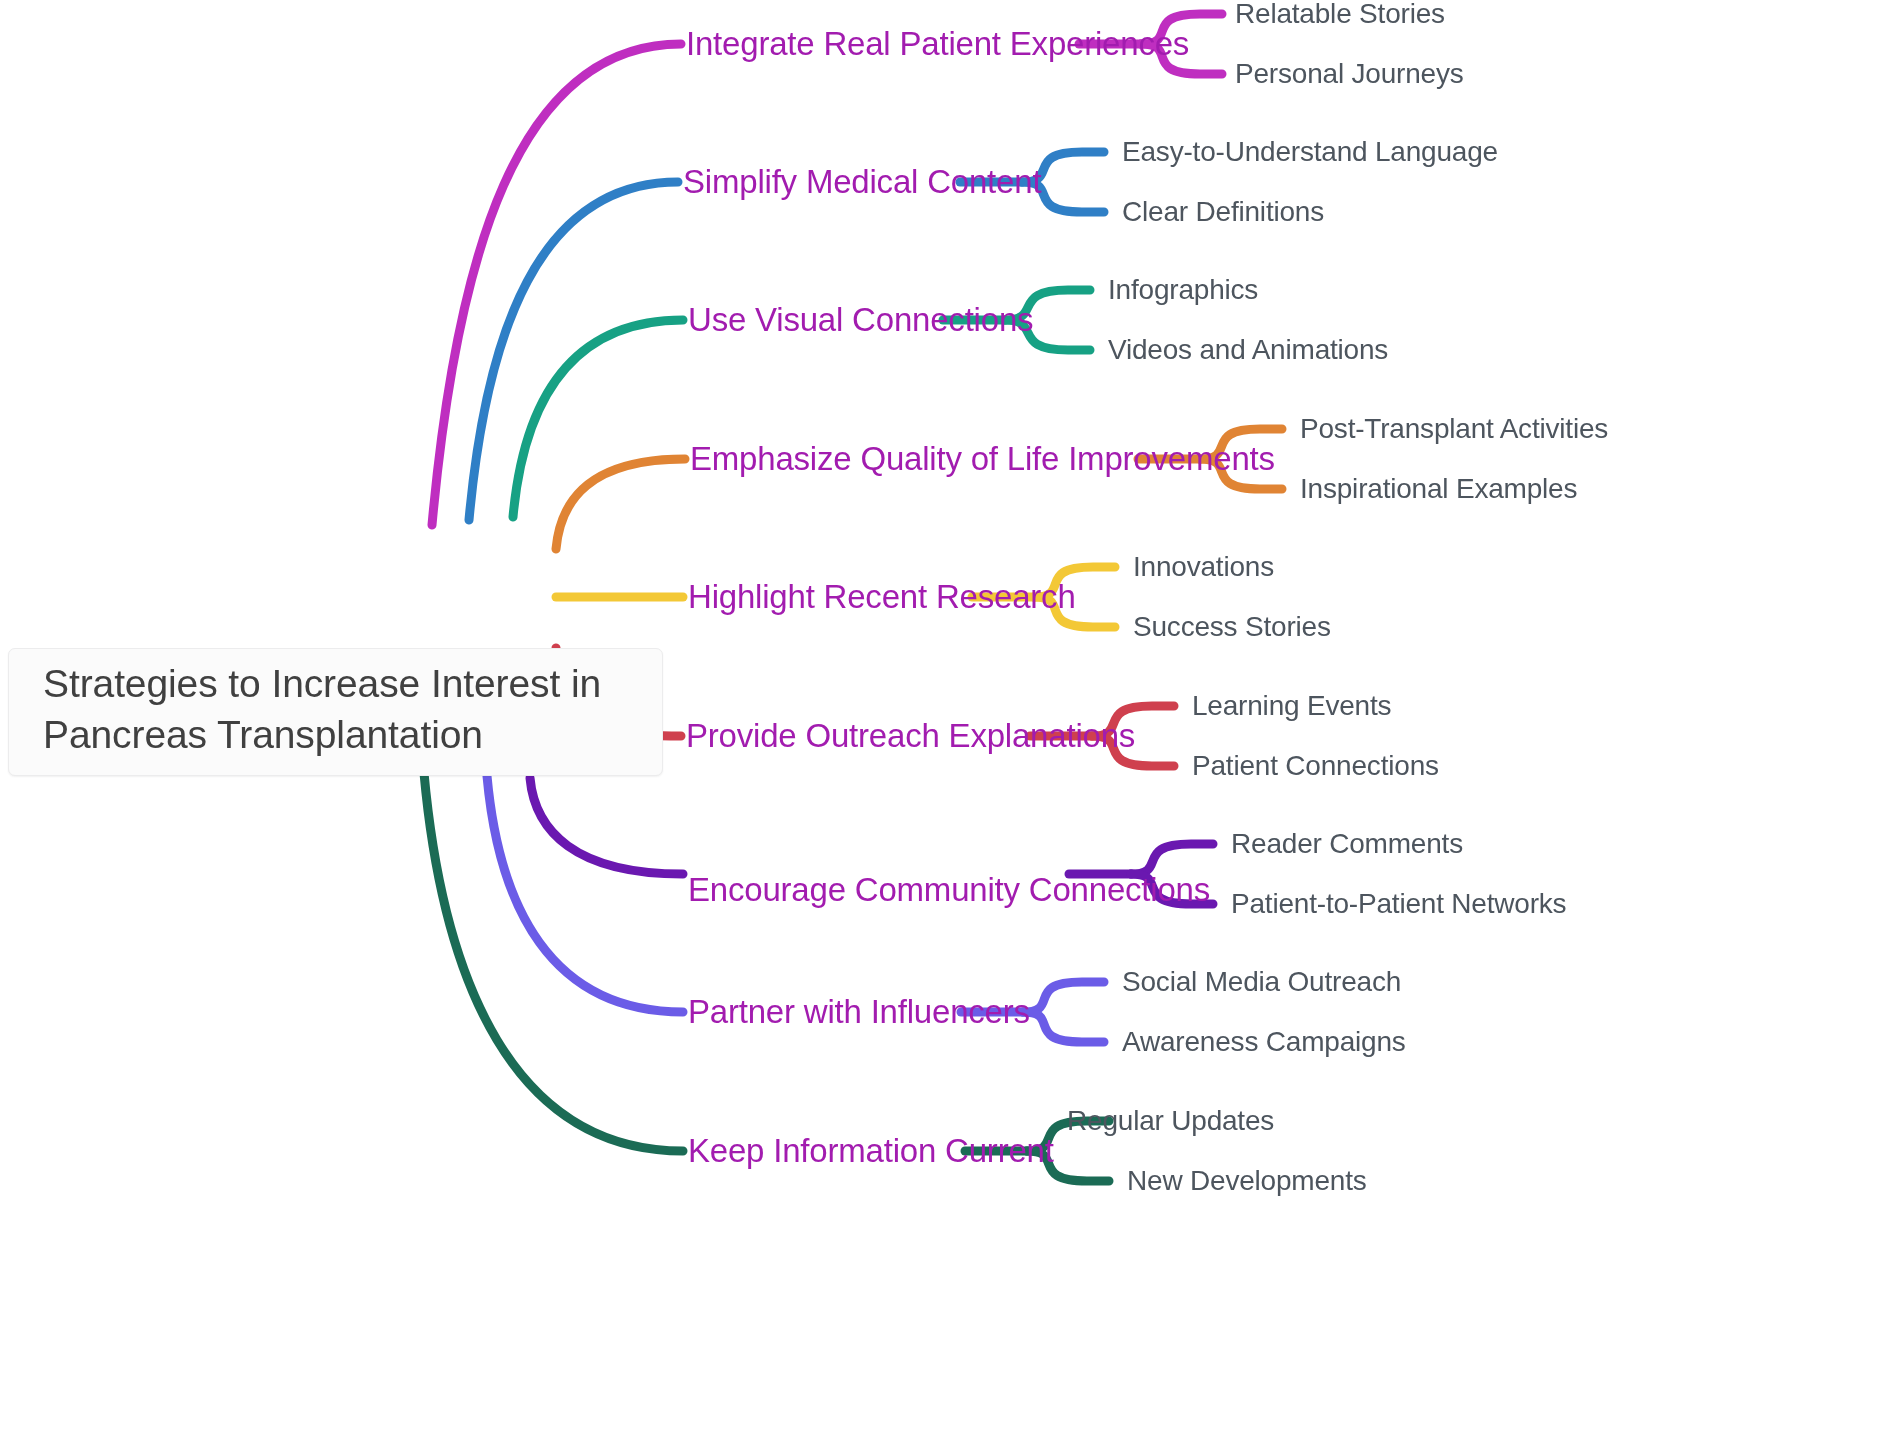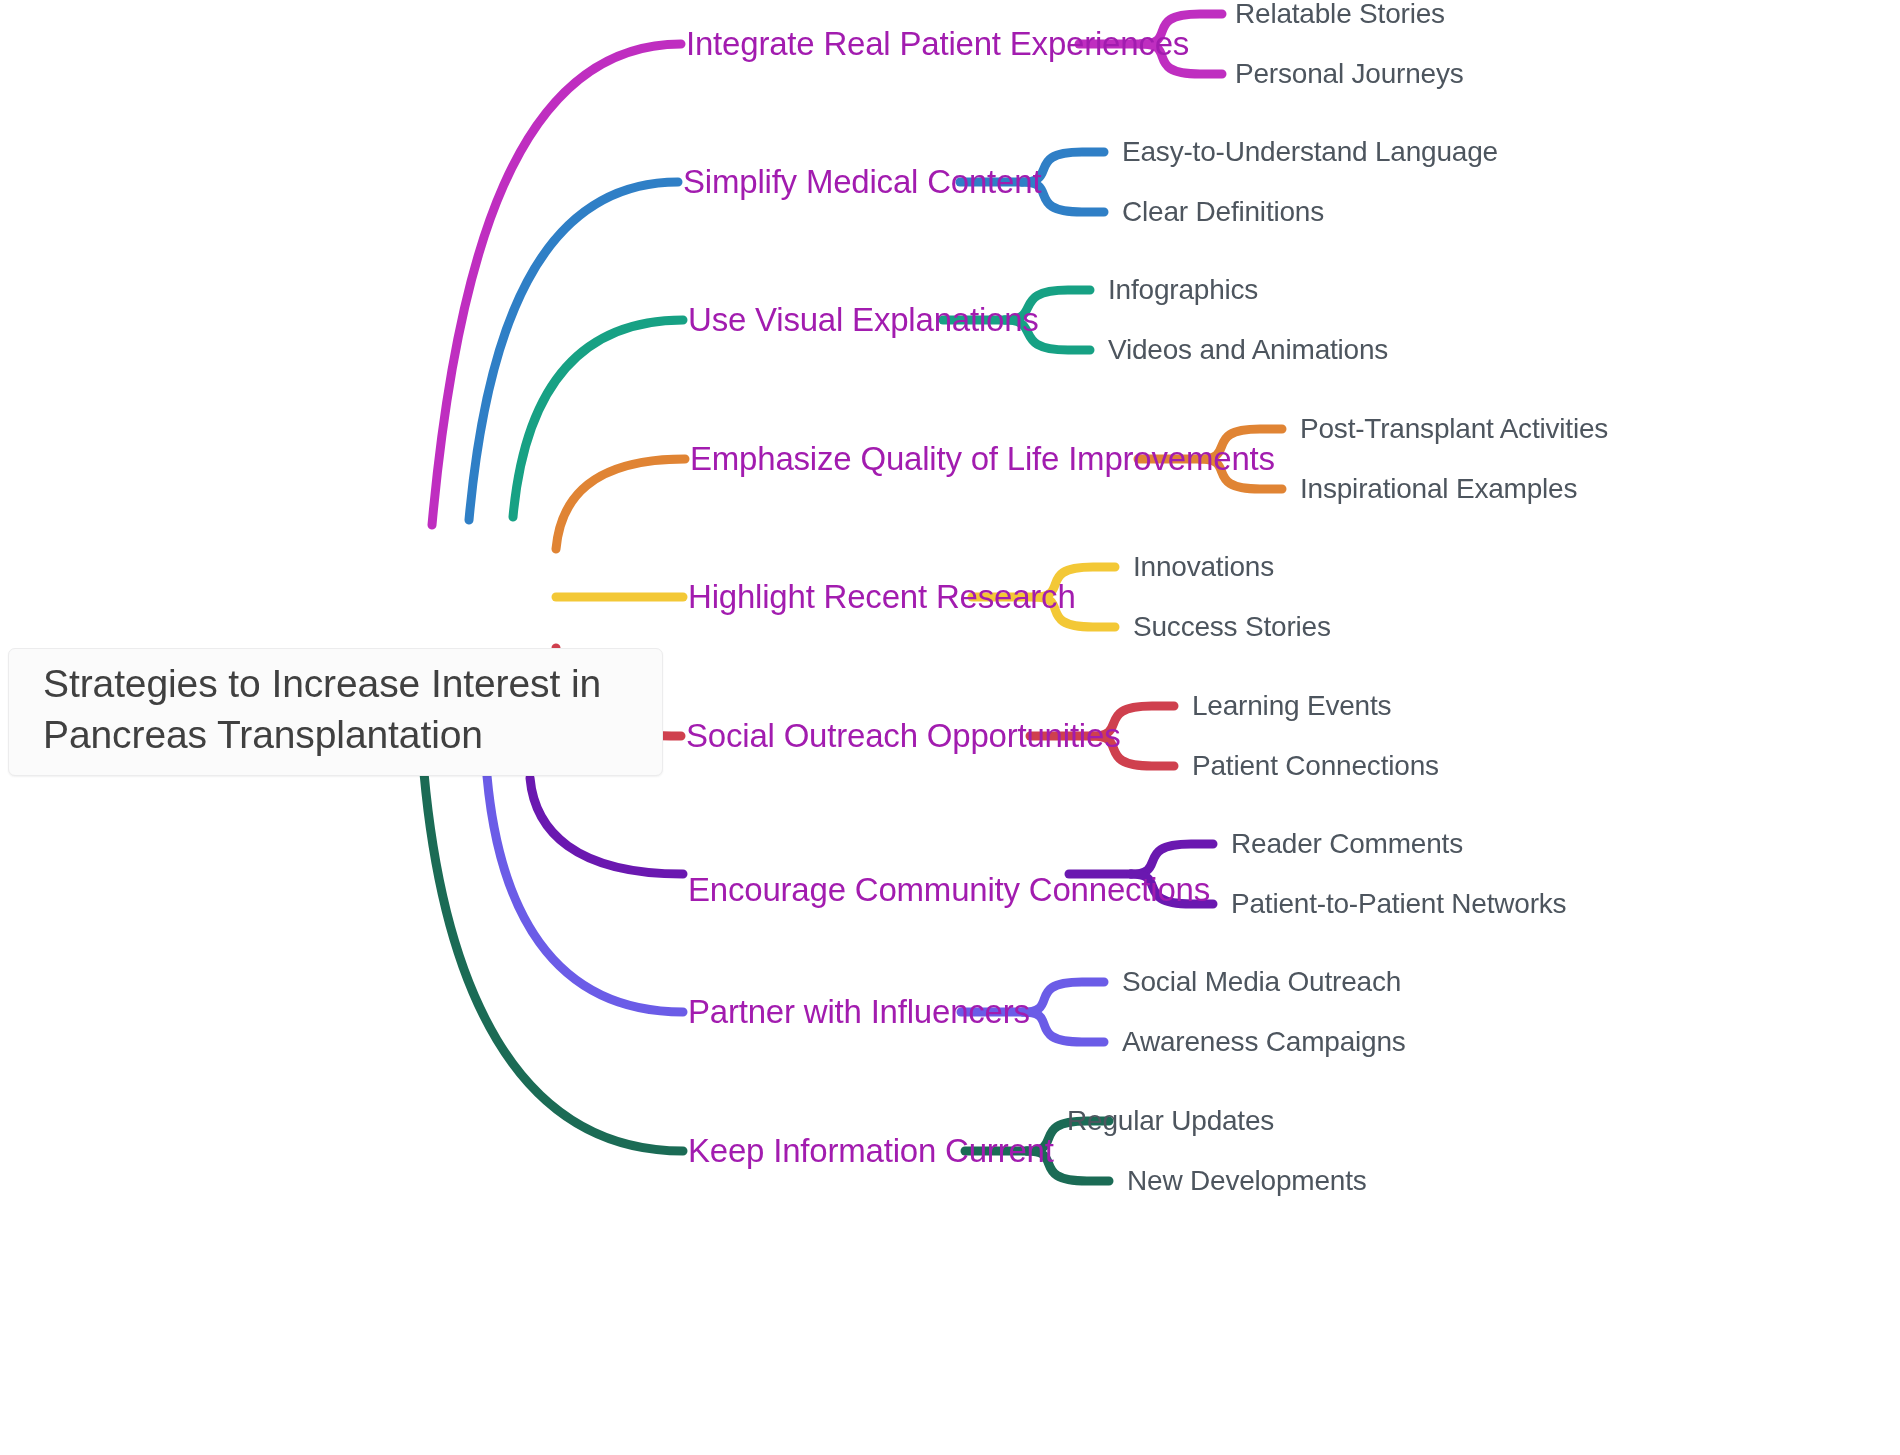--- a/index.html
+++ b/index.html
@@ -110,30 +110,30 @@
 Pancreas Transplantation</div>
   </div>
 
   <div id="labels">
       <div class="branch-label" style="left: 686px; top: 44px;">Integrate Real Patient Experiences</div>
       <div class="leaf-label" style="left: 1235px; top: 14px;">Relatable Stories</div>
       <div class="leaf-label" style="left: 1235px; top: 74px;">Personal Journeys</div>
       <div class="branch-label" style="left: 683px; top: 182px;">Simplify Medical Content</div>
       <div class="leaf-label" style="left: 1122px; top: 152px;">Easy-to-Understand Language</div>
       <div class="leaf-label" style="left: 1122px; top: 212px;">Clear Definitions</div>
-      <div class="branch-label" style="left: 688px; top: 320px;">Use Visual Explanations</div>
+      <div class="branch-label" style="left: 688px; top: 320px;">Use Visual Connections</div>
       <div class="leaf-label" style="left: 1108px; top: 290px;">Infographics</div>
       <div class="leaf-label" style="left: 1108px; top: 350px;">Videos and Animations</div>
       <div class="branch-label" style="left: 690px; top: 459px;">Emphasize Quality of Life Improvements</div>
       <div class="leaf-label" style="left: 1300px; top: 429px;">Post-Transplant Activities</div>
       <div class="leaf-label" style="left: 1300px; top: 489px;">Inspirational Examples</div>
       <div class="branch-label" style="left: 688px; top: 597px;">Highlight Recent Research</div>
       <div class="leaf-label" style="left: 1133px; top: 567px;">Innovations</div>
       <div class="leaf-label" style="left: 1133px; top: 627px;">Success Stories</div>
-      <div class="branch-label" style="left: 686px; top: 736px;">Social Outreach Opportunities</div>
+      <div class="branch-label" style="left: 686px; top: 736px;">Provide Outreach Explanations</div>
       <div class="leaf-label" style="left: 1192px; top: 706px;">Learning Events</div>
       <div class="leaf-label" style="left: 1192px; top: 766px;">Patient Connections</div>
       <div class="branch-label" style="left: 688px; top: 890px;">Encourage Community Connections</div>
       <div class="leaf-label" style="left: 1231px; top: 844px;">Reader Comments</div>
       <div class="leaf-label" style="left: 1231px; top: 904px;">Patient-to-Patient Networks</div>
       <div class="branch-label" style="left: 688px; top: 1012px;">Partner with Influencers</div>
       <div class="leaf-label" style="left: 1122px; top: 982px;">Social Media Outreach</div>
       <div class="leaf-label" style="left: 1122px; top: 1042px;">Awareness Campaigns</div>
       <div class="branch-label" style="left: 688px; top: 1151px;">Keep Information Current</div>
       <div class="leaf-label" style="left: 1067px; top: 1121px;">Regular Updates</div>

